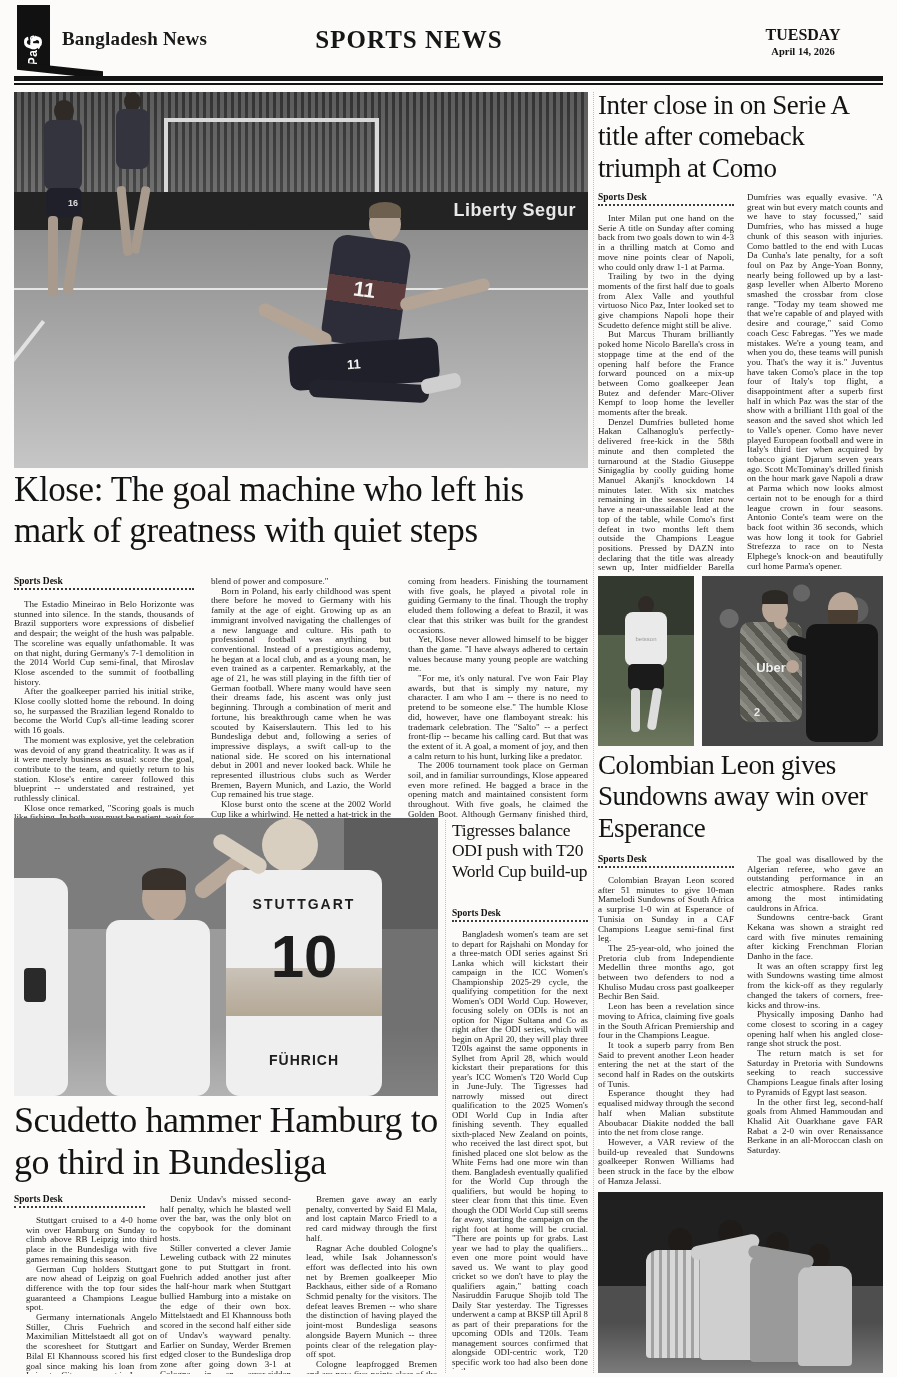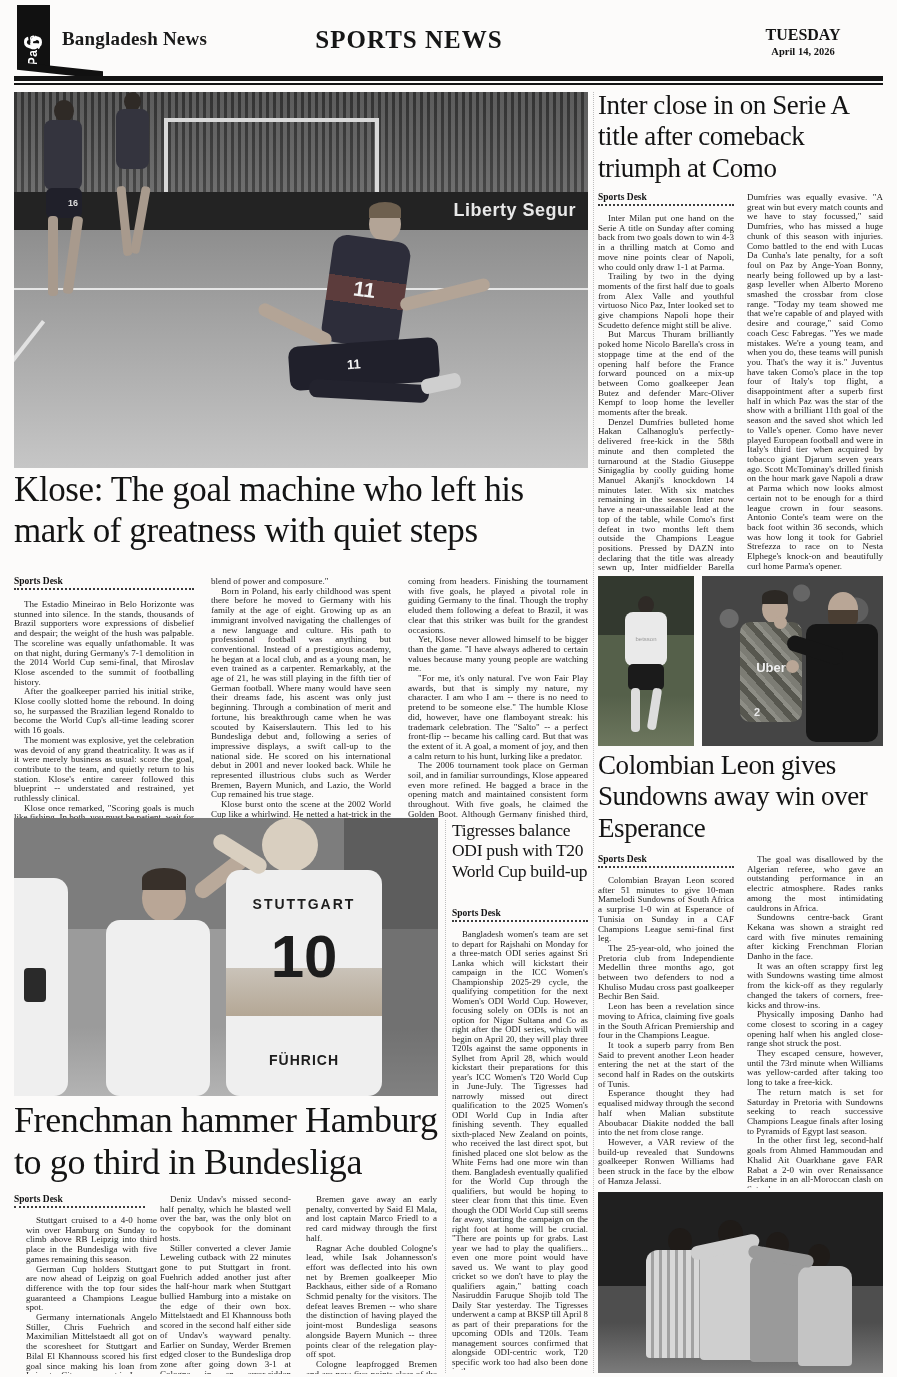--- a/index.html
+++ b/index.html
@@ -232,21 +232,20 @@
     <p>Leon has been a revelation since moving to Africa, claiming five goals in the South African Premiership and four in the Champions League.</p>
     <p>It took a superb parry from Ben Said to prevent another Leon header entering the net at the start of the second half in Rades on the outskirts of Tunis.</p>
     <p>Esperance thought they had equalised midway through the second half when Malian substitute Aboubacar Diakite nodded the ball into the net from close range.</p>
     <p>However, a VAR review of the build-up revealed that Sundowns goalkeeper Ronwen Williams had been struck in the face by the elbow of Hamza Jelassi.</p>
   </div>
 <div class="abs textcol" style="left:747px; top:855px; width:136px; height:333px;">
     <p>The goal was disallowed by the Algerian referee, who gave an outstanding performance in an electric atmosphere. Rades ranks among the most intimidating cauldrons in Africa.</p>
     <p>Sundowns centre-back Grant Kekana was shown a straight red card with five minutes remaining after kicking Frenchman Florian Danho in the face.</p>
     <p>It was an often scrappy first leg with Sundowns wasting time almost from the kick-off as they regularly changed the takers of corners, free-kicks and throw-ins.</p>
     <p>Physically imposing Danho had come closest to scoring in a cagey opening half when his angled close-range shot struck the post.</p>
-    <p>They escaped censure, however, until the 73rd minute when Williams was yellow-carded after taking too long to take a free-kick.</p>
     <p>The return match is set for Saturday in Pretoria with Sundowns seeking to reach successive Champions League finals after losing to Pyramids of Egypt last season.</p>
     <p>In the other first leg, second-half goals from Ahmed Hammoudan and Khalid Ait Ouarkhane gave FAR Rabat a 2-0 win over Renaissance Berkane in an all-Moroccan clash on Saturday.</p>
   </div>
 
 <div class="abs photo" style="left:598px; top:1192px; width:285px; height:181px;">
   <div class="ph-el d-bg"></div>
   <div class="ph-el d-head" style="left:70px; top:36px; width:24px; height:26px;"></div>
   <div class="ph-el d-head" style="left:120px; top:28px; width:25px; height:27px;"></div>
   <div class="ph-el d-head" style="left:168px; top:40px; width:23px; height:25px;"></div>
   <div class="ph-el d-head" style="left:210px; top:52px; width:22px; height:24px;"></div>
@@ -282,21 +281,21 @@
   <div class="ph-el" style="left:248px; top:0px; width:56px; height:54px; background:#d9cfc0; border-radius:50%;"></div>
   <div class="ph-el s-shirt" style="left:212px; top:52px; width:156px; height:226px;">
     <div class="ph-el s-band" style="left:0; top:98px; width:100%; height:48px;"></div>
     <div class="ph-el s-label" style="left:0; top:26px; width:100%; font-size:14px; letter-spacing:2px;">STUTTGART</div>
     <div class="ph-el s-label" style="left:0; top:52px; width:100%; font-size:60px;">10</div>
     <div class="ph-el s-label" style="left:0; top:182px; width:100%; font-size:14px; letter-spacing:1px;">FÜHRICH</div>
   </div>
   <div class="ph-el" style="left:196px; top:28px; width:60px; height:16px; background:#d9cfc0; border-radius:8px; transform:rotate(32deg);"></div>
 </div>
 
-<div class="abs headline" style="left:14px; top:1100px; width:424px; font-size:36px;">Frenchman hammer Hamburg to go third in Bundesliga</div>
+<div class="abs headline" style="left:14px; top:1100px; width:424px; font-size:36px;">Scudetto hammer Hamburg to go third in Bundesliga</div>
 <div class="abs byline" style="left:14px; top:1194px; width:131px;">
   <span>Sports Desk</span>
   <div class="dots"></div>
 </div>
 <div class="abs textcol" style="left:14px; top:1216px; width:131px; height:158px;margin-left:12px;">
     <p>Stuttgart cruised to a 4-0 home win over Hamburg on Sunday to climb above RB Leipzig into third place in the Bundesliga with five games remaining this season.</p>
     <p>German Cup holders Stuttgart are now ahead of Leipzig on goal difference with the top four sides guaranteed a Champions League spot.</p>
     <p>Germany internationals Angelo Stiller, Chris Fuehrich and Maximilian Mittelstaedt all got on the scoresheet for Stuttgart and Bilal El Khannouss scored his first goal since making his loan from Leicester City permanent in January to round out the romp.</p>
   </div>
 <div class="abs textcol" style="left:160px; top:1195px; width:131px; height:179px;">

